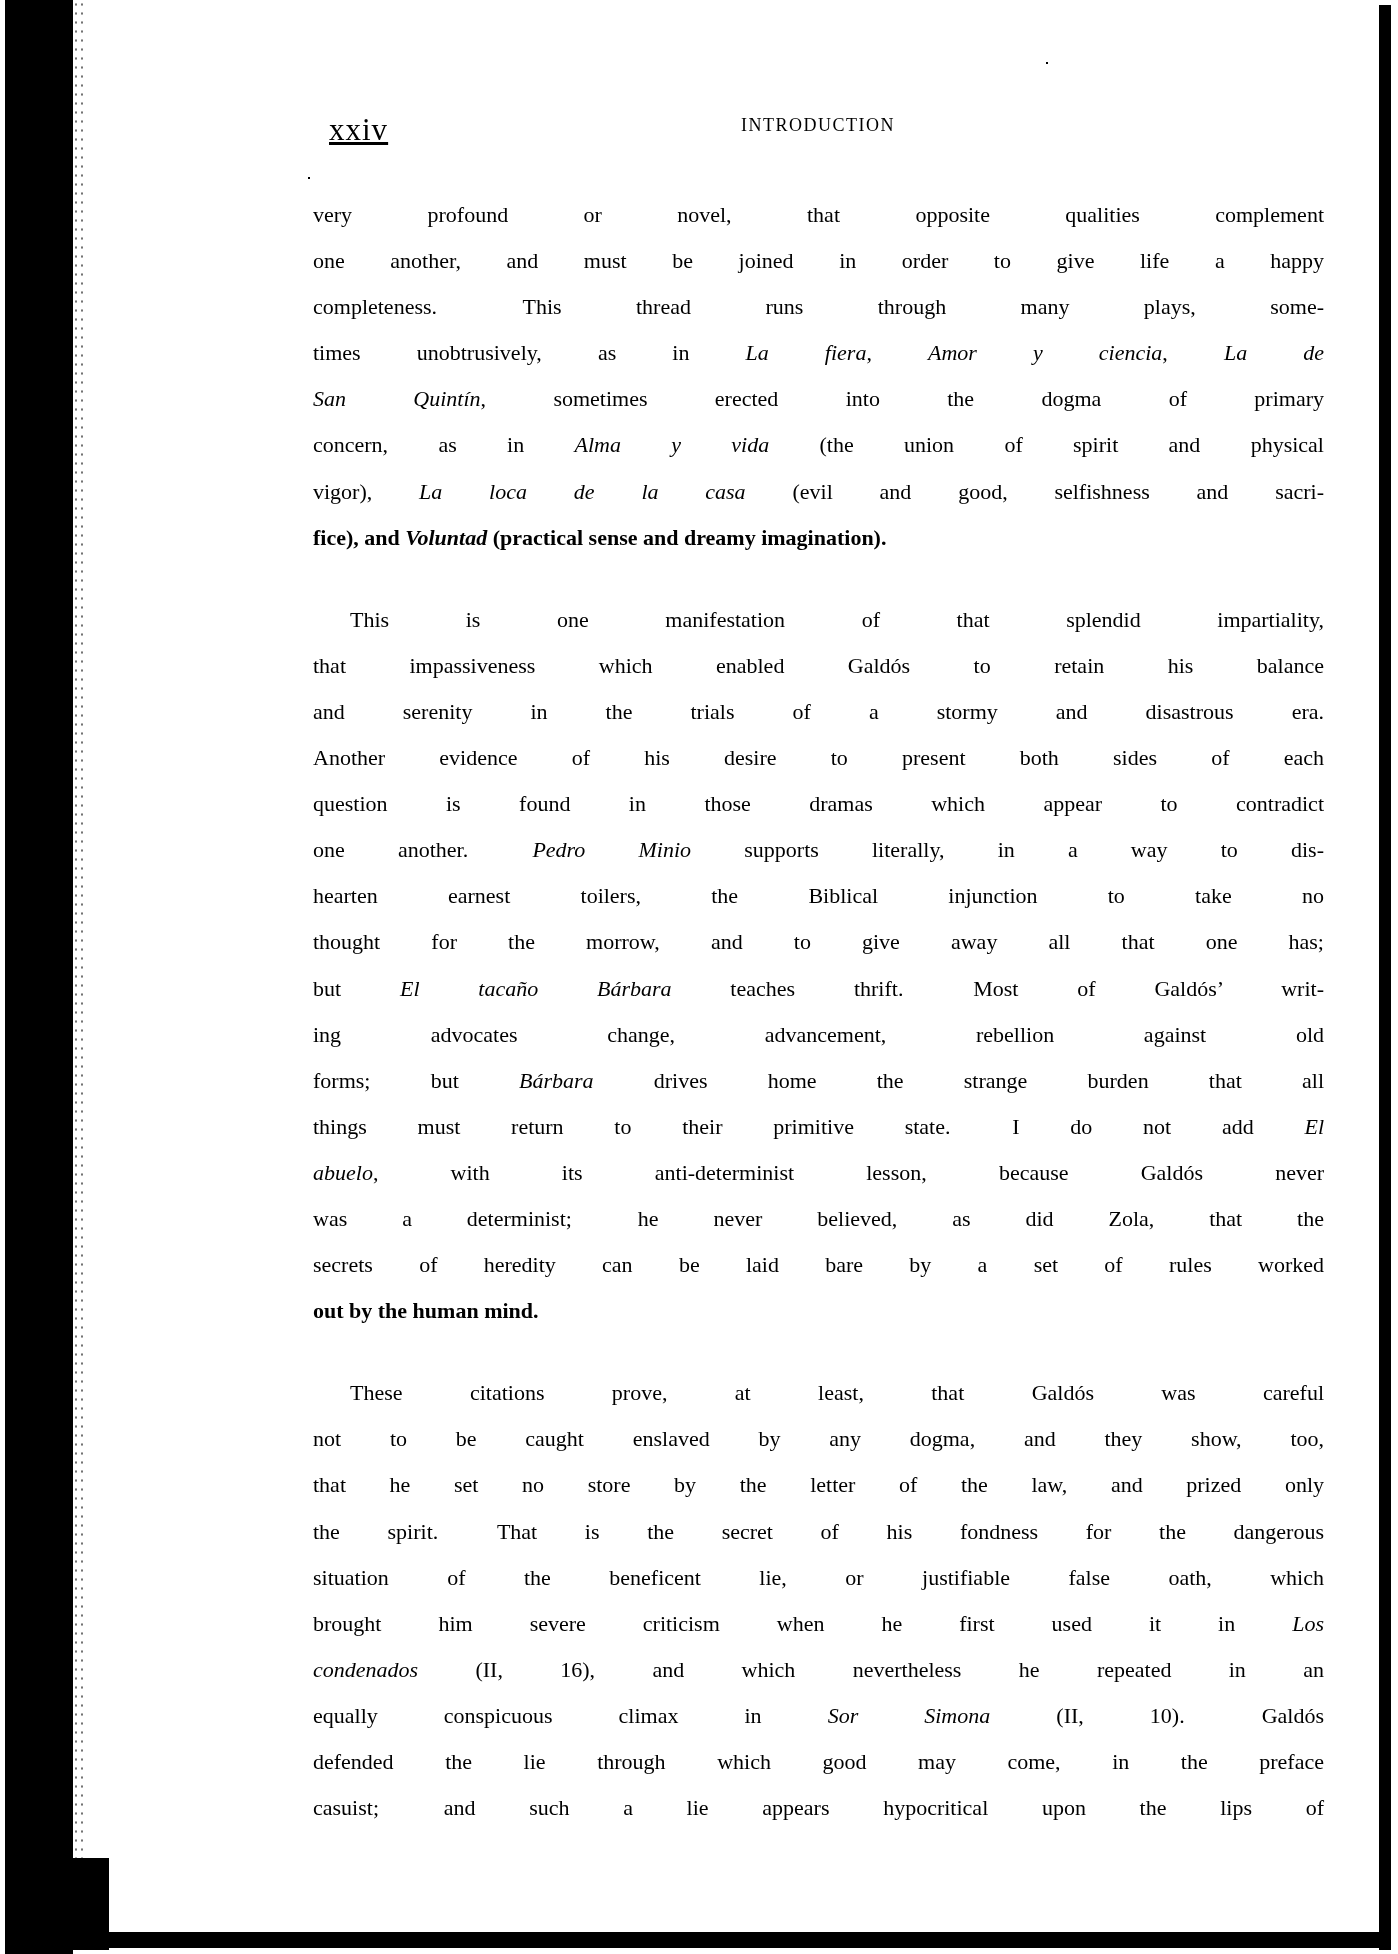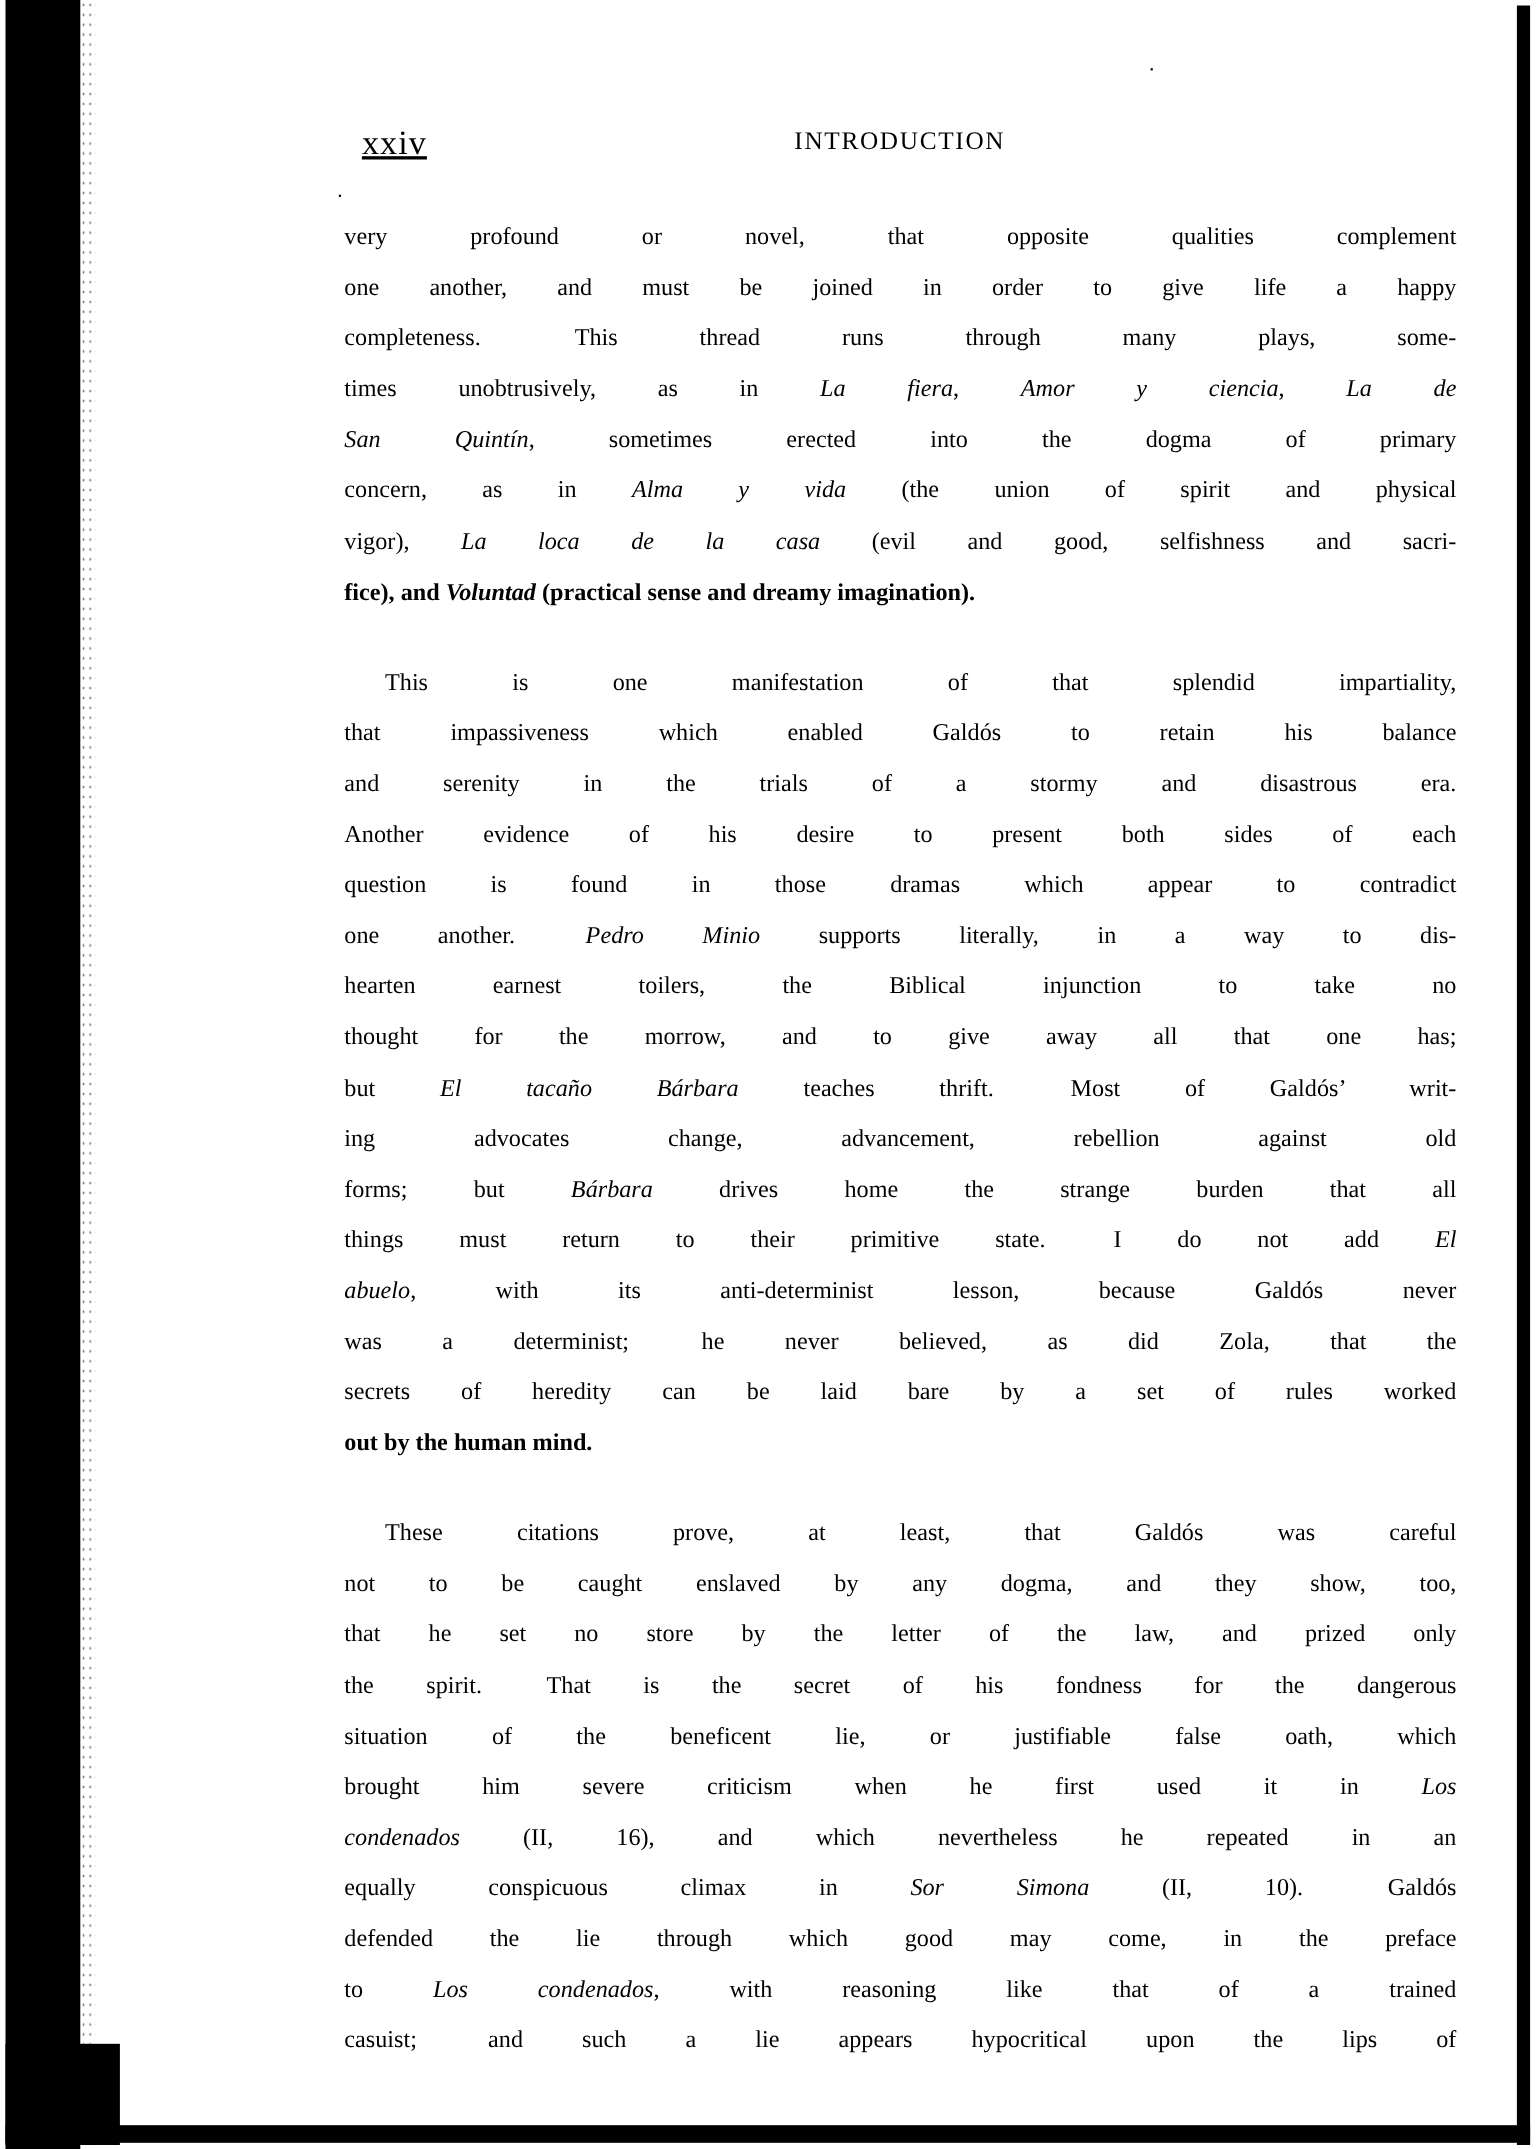--- a/index.html
+++ b/index.html
@@ -77,21 +77,21 @@
       font-size: 31px;
       letter-spacing: 1px;
       text-decoration: underline;
     }
     .section-title {
       position: absolute;
       left: 0;
       width: 100%;
       text-align: center;
       top: 3px;
-      font-size: 23px;
+      font-size: 18px;
       letter-spacing: 1.5px;
       padding-left: 0;
     }
     .body-text {
       position: absolute;
       left: 313px;
       top: 192px;
       width: 1011px;
       font-size: 22px;
       line-height: 46.1px;
@@ -161,15 +161,14 @@
     <span class="line last"><span class="seg">out by the human mind.</span></span>
     <span class="line indent"><span class="seg">These citations prove, at least, that Galdós was careful</span></span>
     <span class="line"><span class="seg">not to be caught enslaved by any dogma, and they show, too,</span></span>
     <span class="line"><span class="seg">that he set no store by the letter of the law, and prized only</span></span>
     <span class="line"><span class="seg">the spirit.  That is the secret of his fondness for the dangerous</span></span>
     <span class="line"><span class="seg">situation of the beneficent lie, or justifiable false oath, which</span></span>
     <span class="line"><span class="seg">brought him severe criticism when he first used it in </span><span class="seg it">Los</span></span>
     <span class="line"><span class="seg it">condenados</span><span class="seg"> (II, 16), and which nevertheless he repeated in an</span></span>
     <span class="line"><span class="seg">equally conspicuous climax in </span><span class="seg it">Sor Simona</span><span class="seg"> (II, 10).  Galdós</span></span>
     <span class="line"><span class="seg">defended the lie through which good may come, in the preface</span></span>
-    <span class="line"><span class="seg">to </span><span class="seg it">Los condenados</span><span class="seg">, with reasoning like that of a trained</span></span>
     <span class="line"><span class="seg">casuist;  and such a lie appears hypocritical upon the lips of</span></span>
   </div>
 
 </body></html>

